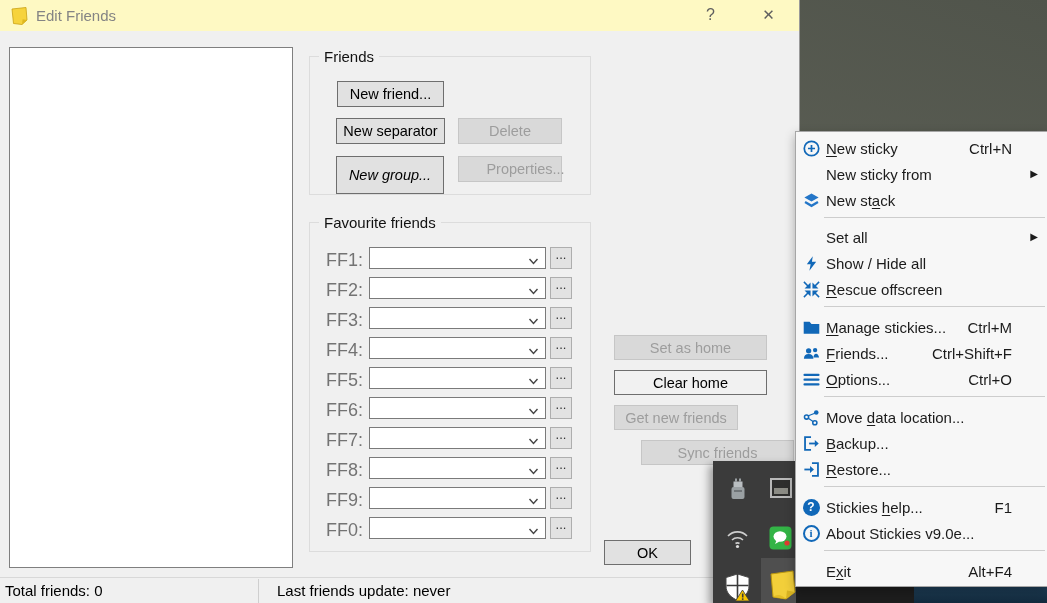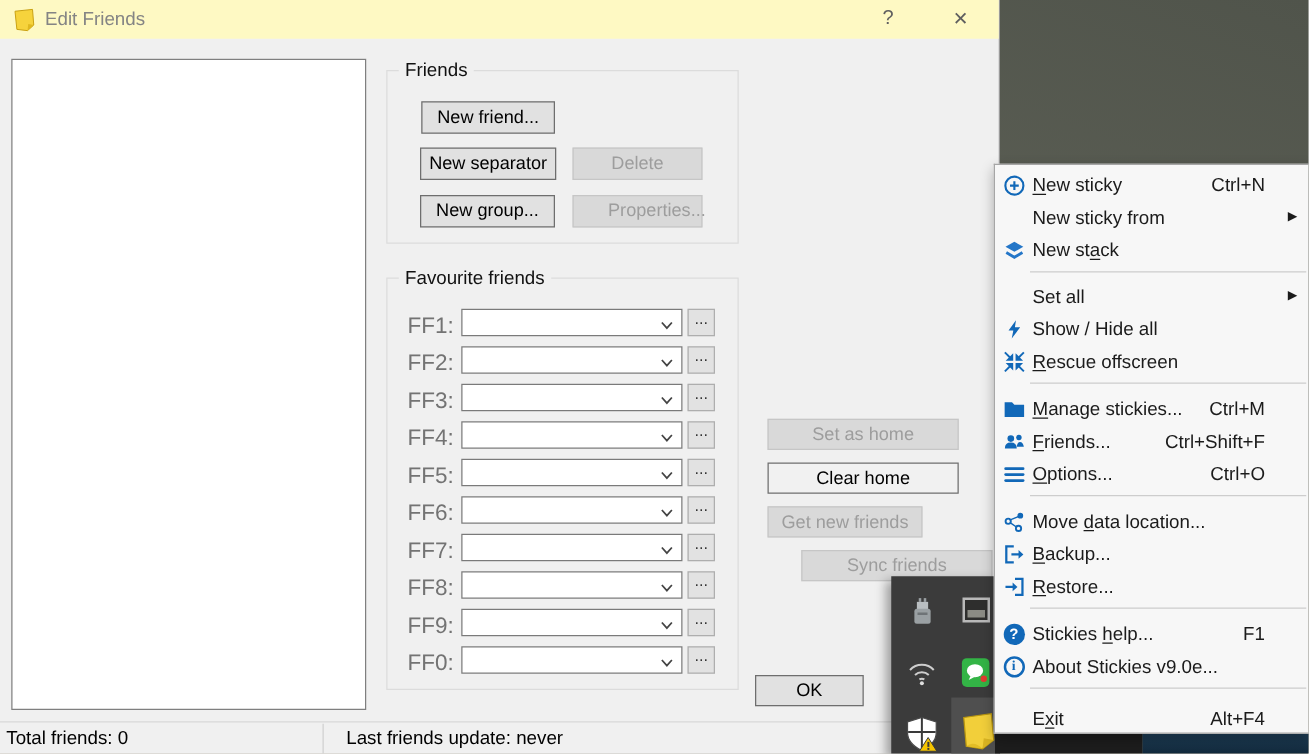--- a/index.html
+++ b/index.html
@@ -94,21 +94,21 @@
       <span class="cap-btn cap-close">✕</span>
     </div>
 
     <div class="listbox"></div>
 
     <div class="groupbox grp-friends">
       <span class="grp-label">Friends</span>
       <button class="btn" style="left:27px;top:24px;width:107px;height:26px;">New friend...</button>
       <button class="btn" style="left:26px;top:61px;width:109px;height:26px;">New separator</button>
       <button class="btn disabled" style="left:148px;top:61px;width:104px;height:26px;">Delete</button>
-      <button class="btn" style="left:26px;top:99px;width:108px;height:26px;">New group...</button>
+      <button class="btn" style="left:26px;top:99px;width:108px;height:38px;font-style:italic;">New group...</button>
       <button class="btn disabled" style="left:148px;top:99px;width:104px;height:26px;padding-left:37px;">Properties...</button>
     </div>
 
     <div class="groupbox grp-fav">
       <span class="grp-label">Favourite friends</span>
 
       <div class="ff-row" style="top:24px;">
         <span class="ff-label">FF1:</span>
         <div class="combo">
             <span class="chev"><svg width="11" height="11" viewBox="0 0 11 11">
@@ -423,19 +423,19 @@
 
     <div class="mi" style="top:388px;">
       <span class="mi-ico">
           <span class="ico-info">i</span>
         </span>
       <span class="mi-label"><span>About Stickies v9.0e...</span><span class="accel"></span><span></span></span>
     </div>
 
     <div class="msep" style="top:418px;"></div>
 
-    <div class="mi" style="top:426px;align-items:flex-end;">
+    <div class="mi" style="top:426px;">
       <span class="mi-label"><span>E</span><span class="accel">x</span><span>it</span></span>
       <span class="mi-sc">Alt+F4</span>
     </div>
   </div>
 
 </div>
 
 </body></html>

